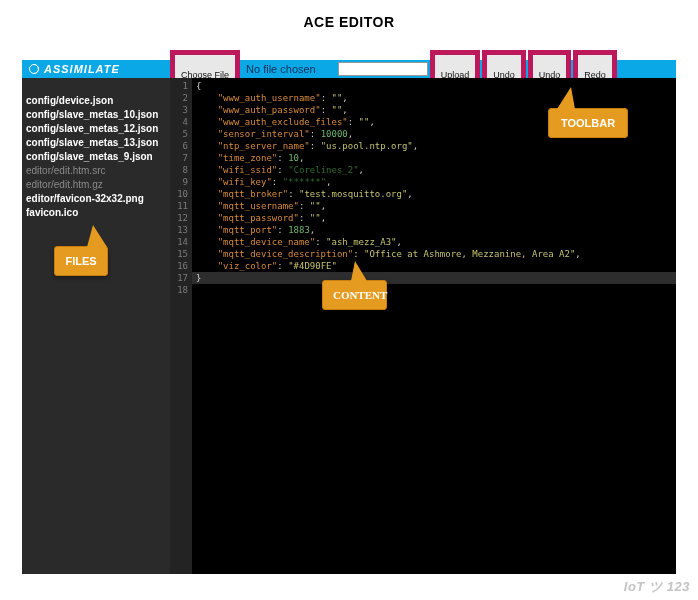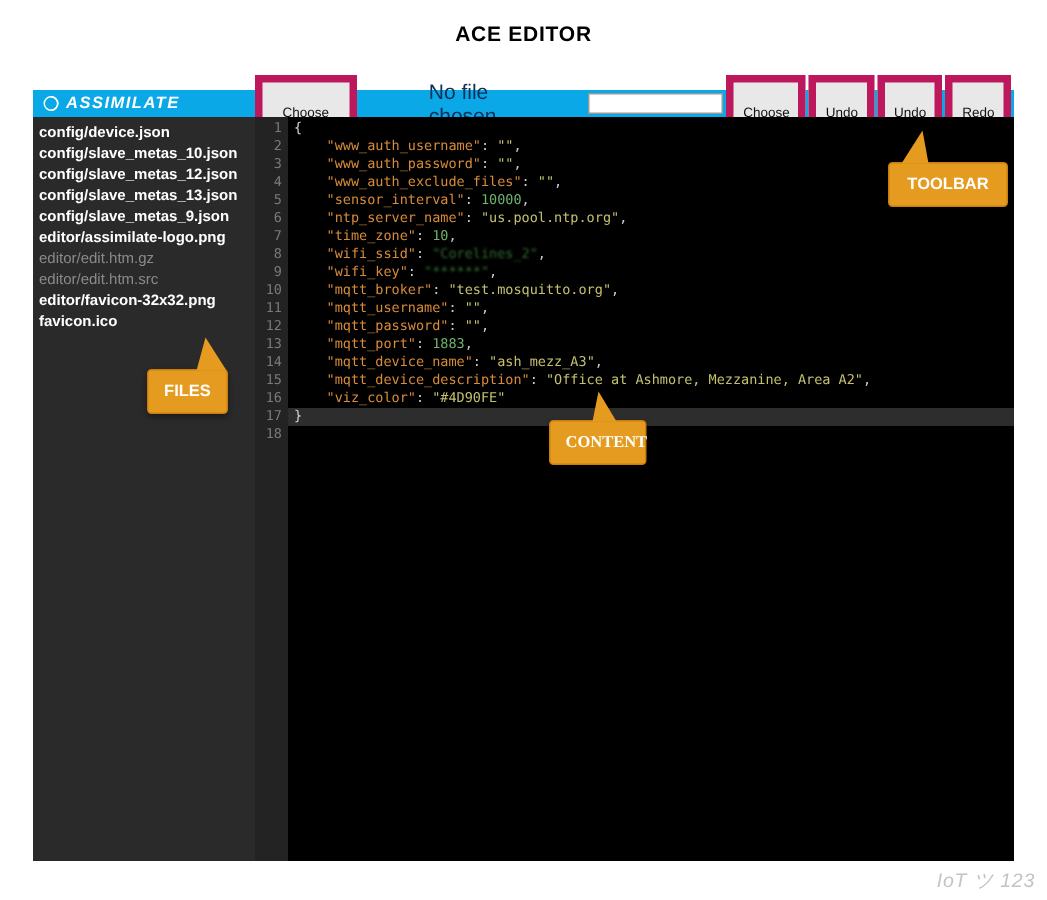--- a/index.html
+++ b/index.html
@@ -64,45 +64,44 @@
     border: 5px solid #be185d;
     font-size: 9px;
     padding: 14px 6px;
     height: 14px;
     line-height: 12px;
     cursor: pointer;
     color: #111;
     margin-right: 2px;
   }
   .tb-label {
-    font-size: 14px;
+    font-size: 11px;
     color: #0c2f5a;
     padding: 0 4px;
     display: flex;
     align-items: center;
-    margin-left: 42px;
   }
   .tb-input {
     height: 14px;
     width: 90px;
     border: 1px solid #999;
     background: #fff;
     font-size: 9px;
     padding: 0 3px;
     margin-right: 2px;
   }
   .body-row {
     flex: 1;
     display: flex;
     min-height: 0;
   }
   .sidebar {
     width: 148px;
     background: #2a2a2a;
-    padding: 4px 4px;
+    padding: 16px 4px;
     flex-shrink: 0;
   }
   .file-item {
     color: #fff;
     font-size: 10px;
     line-height: 14px;
     font-weight: bold;
     white-space: nowrap;
     overflow: hidden;
     cursor: pointer;
@@ -154,21 +153,20 @@
     background: #e59b1f;
     color: #fff;
     font-weight: bold;
     font-size: 11px;
     padding: 8px 10px;
     border-radius: 3px;
     border: 1px solid #c97e0e;
     box-shadow: 0 2px 4px rgba(0,0,0,0.4);
     z-index: 50;
     text-align: center;
-    margin-left: 44px;
   }
   .callout .tail {
     position: absolute;
     width: 0; height: 0;
   }
   .callout.files { left: 54px; top: 246px; width: 54px; }
   .callout.files .tail {
     left: 32px; top: -22px;
     border-left: 6px solid transparent;
     border-right: 14px solid transparent;
@@ -187,21 +185,21 @@
     border-left: 14px solid transparent;
     border-right: 4px solid transparent;
     border-bottom: 22px solid #e59b1f;
   }
   .watermark {
     position: absolute;
     right: 8px;
     bottom: 4px;
     font-size: 13px;
     color: #c4c4c4;
-    font-weight: normal;
+    font-weight: bold;
     letter-spacing: 0.5px;
     font-style: italic;
   }
 </style>
 </head>
 <body>
 
 <div class="page-title">ACE EDITOR</div>
 
 <div class="app">
@@ -211,36 +209,35 @@
           <circle cx="12" cy="12" r="9" fill="none" stroke="#fff" stroke-width="2"></circle>
           <path d="M12 3 A9 9 0 0 1 12 21" fill="none" stroke="#fff" stroke-width="2"></path>
         </svg>
       <span>ASSIMILATE</span>
     </div>
     <div class="tb-buttons">
       <button class="tb-btn">Choose File</button>
       <span class="tb-label">No file chosen</span>
       <span style="flex:0 0 18px"></span>
       <input class="tb-input" value="" style="">
-      <button class="tb-btn">Choose</button>
+      <button class="tb-btn">Upload</button>
       <button class="tb-btn">Undo</button>
       <button class="tb-btn">Undo</button>
       <button class="tb-btn">Redo</button>
     </div>
   </div>
   <div class="body-row">
     <div class="sidebar" id="sidebar">
         <div class="file-item">config/device.json</div>
         <div class="file-item">config/slave_metas_10.json</div>
         <div class="file-item">config/slave_metas_12.json</div>
         <div class="file-item">config/slave_metas_13.json</div>
         <div class="file-item">config/slave_metas_9.json</div>
-        <div class="file-item">editor/assimilate-logo.png</div>
+        <div class="file-item dim">editor/edit.htm.src</div>
         <div class="file-item dim">editor/edit.htm.gz</div>
-        <div class="file-item dim">editor/edit.htm.src</div>
         <div class="file-item">editor/favicon-32x32.png</div>
         <div class="file-item">favicon.ico</div>
       </div>
     <div class="editor">
       <div class="active-row"></div>
       <div class="gutter" id="gutter">
           <div>1</div>
           <div>2</div>
           <div>3</div>
           <div>4</div>

